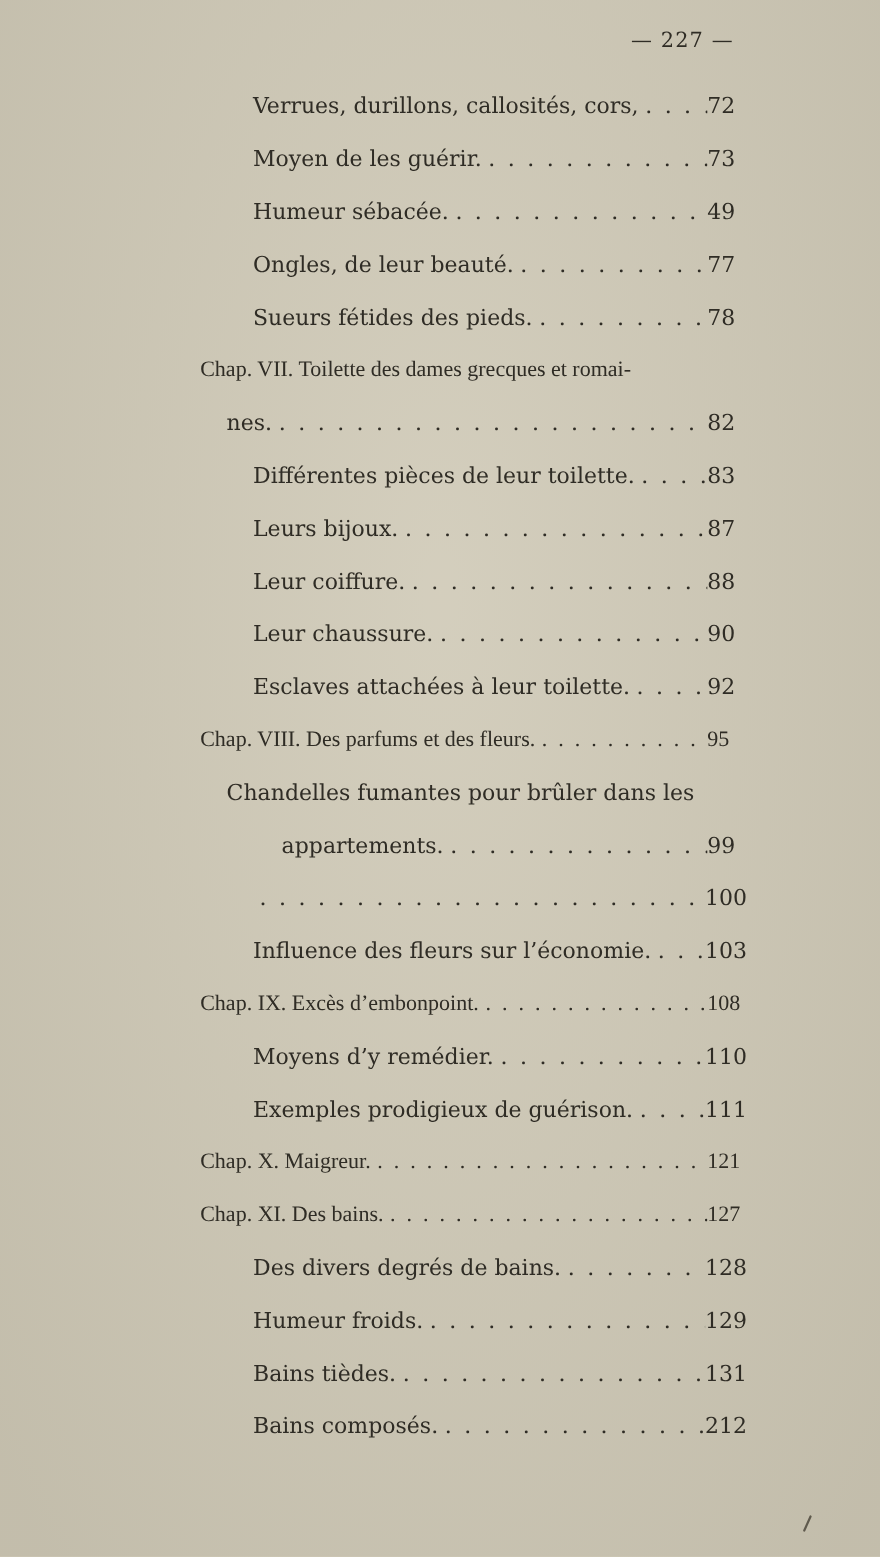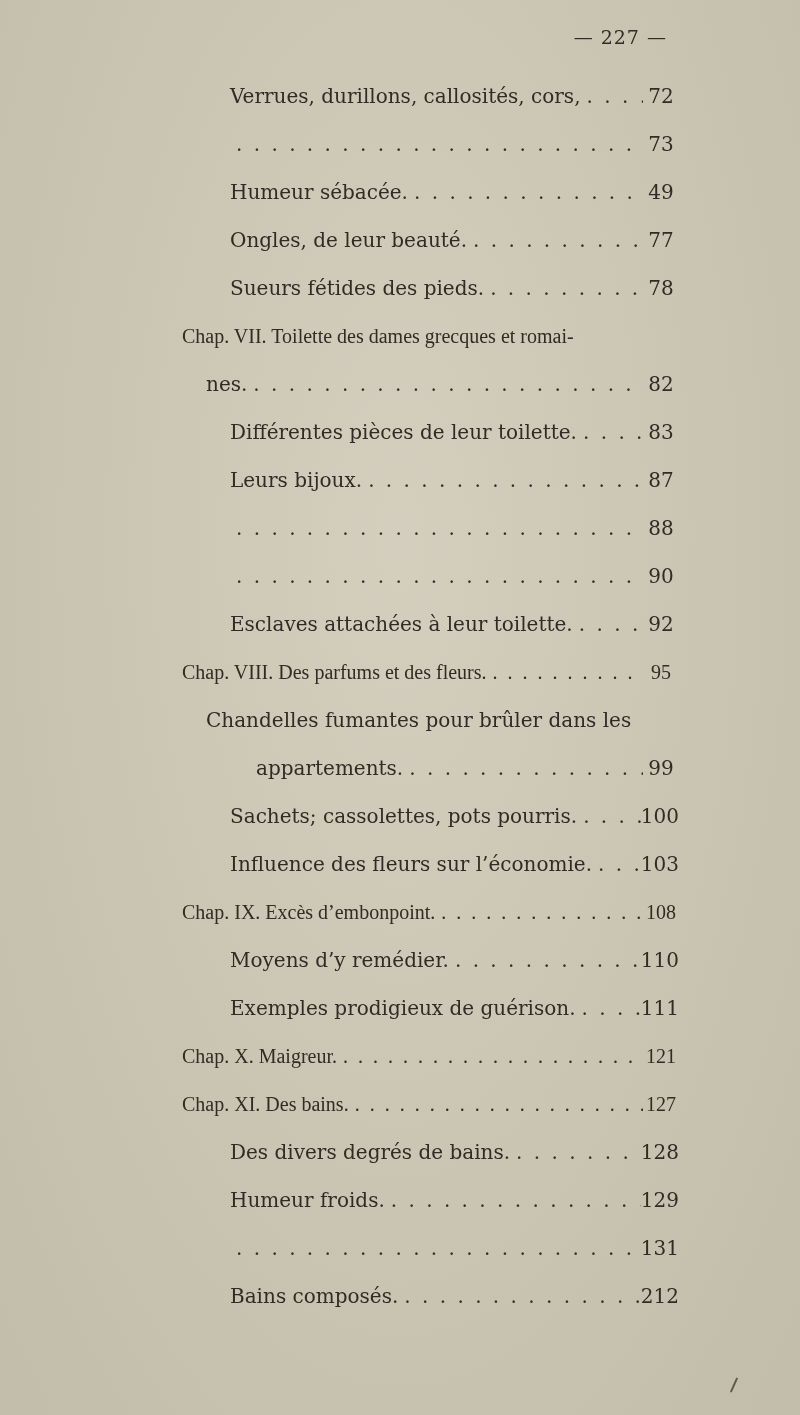--- a/index.html
+++ b/index.html
@@ -41,21 +41,21 @@
   .row .dots {
     flex:1 1 auto;
     overflow:hidden;
     letter-spacing:2.5px;
     padding:0 8px 0 6px;
     color: var(--ink, #2f2c25);
   }
   .row .pagenum {
     flex:0 0 auto;
     min-width:36px;
-    text-align:center;
+    text-align:left;
   }
   .indent-0 { padding-left:0;font-family:Liberation Serif, serif; }
   .indent-1 { padding-left:24px; }
   .indent-2 { padding-left:48px; }
   .indent-3 { padding-left:74px; }
   .artifact {
     position:absolute;
     left:733px; top:1377px;
     width:2px; height:16px;
     background: rgba(62,56,45,0.75);
@@ -68,20 +68,21 @@
 
 <div class="paper">
   <div class="folio">— 227 —</div>
   <div class="toc" id="toc">
       <div class="row indent-2">
         <span class="label">Verrues, durillons, callosités, cors,</span>
         <span class="dots">. . . . . . . . . . . . . . . . . . . . . . . . . . . . . . . . . . . . . . . . . . . . . . . . . . . . . . . </span>
         <span class="pagenum">72</span>
       </div>
       <div class="row indent-2">
+        <span class="label">Moyen de les guérir.</span>
         <span class="dots">. . . . . . . . . . . . . . . . . . . . . . . . . . . . . . . . . . . . . . . . . . . . . . . . . . . . . . . </span>
         <span class="pagenum">73</span>
       </div>
       <div class="row indent-2">
         <span class="label">Humeur sébacée.</span>
         <span class="dots">. . . . . . . . . . . . . . . . . . . . . . . . . . . . . . . . . . . . . . . . . . . . . . . . . . . . . . . </span>
         <span class="pagenum">49</span>
       </div>
       <div class="row indent-2">
         <span class="label">Ongles, de leur beauté.</span>
@@ -105,24 +106,26 @@
         <span class="label">Différentes pièces de leur toilette.</span>
         <span class="dots">. . . . . . . . . . . . . . . . . . . . . . . . . . . . . . . . . . . . . . . . . . . . . . . . . . . . . . . </span>
         <span class="pagenum">83</span>
       </div>
       <div class="row indent-2">
         <span class="label">Leurs bijoux.</span>
         <span class="dots">. . . . . . . . . . . . . . . . . . . . . . . . . . . . . . . . . . . . . . . . . . . . . . . . . . . . . . . </span>
         <span class="pagenum">87</span>
       </div>
       <div class="row indent-2">
+        <span class="label">Leur coiffure.</span>
         <span class="dots">. . . . . . . . . . . . . . . . . . . . . . . . . . . . . . . . . . . . . . . . . . . . . . . . . . . . . . . </span>
         <span class="pagenum">88</span>
       </div>
       <div class="row indent-2">
+        <span class="label">Leur chaussure.</span>
         <span class="dots">. . . . . . . . . . . . . . . . . . . . . . . . . . . . . . . . . . . . . . . . . . . . . . . . . . . . . . . </span>
         <span class="pagenum">90</span>
       </div>
       <div class="row indent-2">
         <span class="label">Esclaves attachées à leur toilette.</span>
         <span class="dots">. . . . . . . . . . . . . . . . . . . . . . . . . . . . . . . . . . . . . . . . . . . . . . . . . . . . . . . </span>
         <span class="pagenum">92</span>
       </div>
       <div class="row indent-0">
         <span class="label">Chap. VIII. Des parfums et des fleurs.</span>
@@ -131,21 +134,20 @@
       </div>
       <div class="row indent-1">
         <span class="label">Chandelles fumantes pour brûler dans les</span>
       </div>
       <div class="row indent-3">
         <span class="label">appartements.</span>
         <span class="dots">. . . . . . . . . . . . . . . . . . . . . . . . . . . . . . . . . . . . . . . . . . . . . . . . . . . . . . . </span>
         <span class="pagenum">99</span>
       </div>
       <div class="row indent-2">
-        <span class="label">Sachets; cassolettes, pots pourris.</span>
         <span class="dots">. . . . . . . . . . . . . . . . . . . . . . . . . . . . . . . . . . . . . . . . . . . . . . . . . . . . . . . </span>
         <span class="pagenum">100</span>
       </div>
       <div class="row indent-2">
         <span class="label">Influence des fleurs sur l’économie.</span>
         <span class="dots">. . . . . . . . . . . . . . . . . . . . . . . . . . . . . . . . . . . . . . . . . . . . . . . . . . . . . . . </span>
         <span class="pagenum">103</span>
       </div>
       <div class="row indent-0">
         <span class="label">Chap. IX. Excès d’embonpoint.</span>
@@ -176,20 +178,21 @@
         <span class="label">Des divers degrés de bains.</span>
         <span class="dots">. . . . . . . . . . . . . . . . . . . . . . . . . . . . . . . . . . . . . . . . . . . . . . . . . . . . . . . </span>
         <span class="pagenum">128</span>
       </div>
       <div class="row indent-2">
         <span class="label">Humeur froids.</span>
         <span class="dots">. . . . . . . . . . . . . . . . . . . . . . . . . . . . . . . . . . . . . . . . . . . . . . . . . . . . . . . </span>
         <span class="pagenum">129</span>
       </div>
       <div class="row indent-2">
+        <span class="label">Bains tièdes.</span>
         <span class="dots">. . . . . . . . . . . . . . . . . . . . . . . . . . . . . . . . . . . . . . . . . . . . . . . . . . . . . . . </span>
         <span class="pagenum">131</span>
       </div>
       <div class="row indent-2">
         <span class="label">Bains composés.</span>
         <span class="dots">. . . . . . . . . . . . . . . . . . . . . . . . . . . . . . . . . . . . . . . . . . . . . . . . . . . . . . . </span>
         <span class="pagenum">212</span>
       </div>
     </div>
   <div class="artifact"></div>

